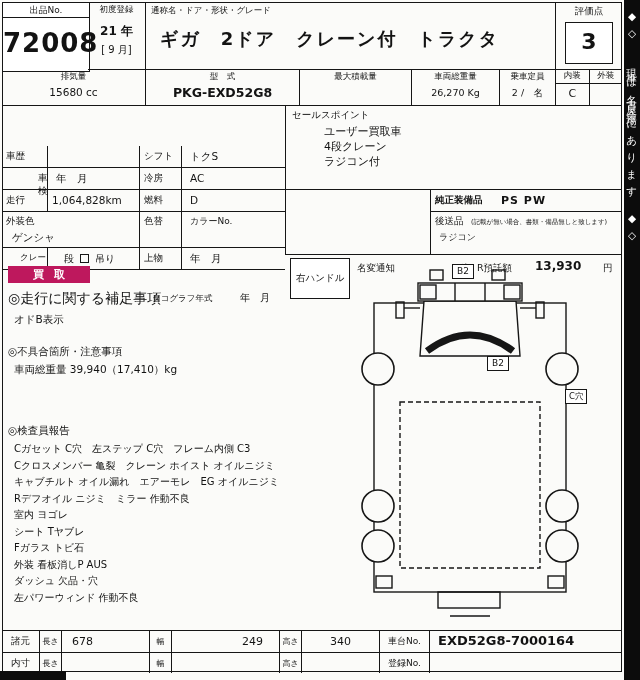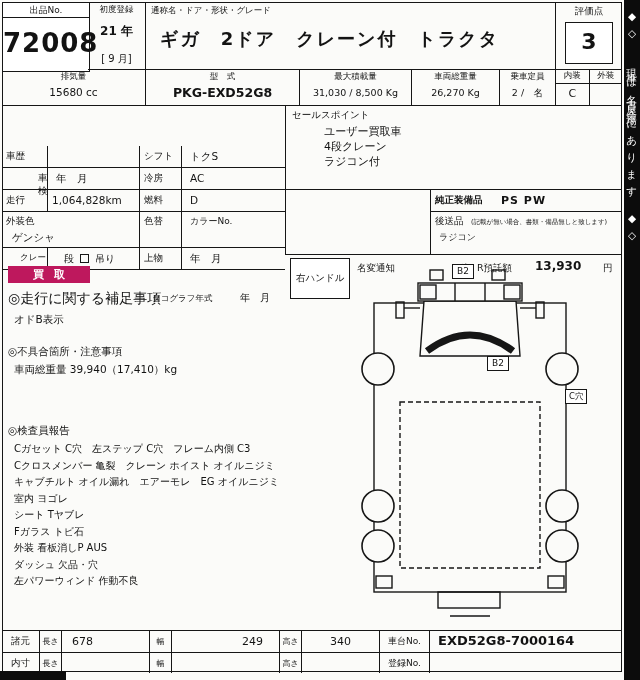--- a/index.html
+++ b/index.html
@@ -29,21 +29,21 @@
 <div class="abs frame" style="left:2px;top:2px;width:618px;height:668px;pointer-events:none;"></div>
 
 <div class="abs bx" style="left:2px;top:2px;width:86px;height:68px;">
   <div class="ctr" style="font-size:9px;line-height:14px;border-bottom:1.2px solid #161616;">出品No.</div>
   <div class="ctr bold" style="font-size:26px;line-height:50px;letter-spacing:1px;">72008</div>
 </div>
 
 <div class="abs" style="left:88px;top:2px;width:58px;height:68px;border-top:1.5px solid #161616;border-bottom:1.5px solid #161616;border-right:1.2px solid #161616;box-sizing:border-box;">
   <div class="ctr" style="font-size:8.5px;line-height:13px;">初度登録</div>
   <div class="ctr bold" style="font-size:12px;margin-top:7px;">21 年</div>
-  <div class="ctr" style="font-size:10px;margin-top:12px;">[ 9 月]</div>
+  <div class="ctr" style="font-size:10px;margin-top:3px;">[ 9 月]</div>
 </div>
 
 <div class="abs" style="left:146px;top:2px;width:410px;height:68px;border-top:1.5px solid #161616;border-bottom:1.5px solid #161616;border-right:1.2px solid #161616;box-sizing:border-box;">
   <div style="font-size:8.5px;padding:2px 0 0 5px;">通称名・ドア・形状・グレード</div>
   <div class="bold" style="font-size:18px;padding:10px 0 0 14px;letter-spacing:2px;">ギガ　2ドア　クレーン付　トラクタ</div>
 </div>
 
 <div class="abs" style="left:556px;top:2px;width:66px;height:68px;border-top:1.5px solid #161616;border-bottom:1.5px solid #161616;box-sizing:border-box;">
   <div class="ctr" style="font-size:9.5px;line-height:15px;">評価点</div>
   <div class="bx ctr bold" style="margin:4px auto 0;width:46px;height:40px;font-size:22px;line-height:38px;">3</div>
@@ -52,21 +52,20 @@
 <div class="abs hdrcell" style="left:2px;top:70px;width:144px;height:36px;">
   <div class="hc-l">排気量</div>
   <div class="hc-v">15680 cc</div>
 </div>
 <div class="abs hdrcell" style="left:146px;top:70px;width:154px;height:36px;">
   <div class="hc-l">型　式</div>
   <div class="hc-v bold" style="font-size:12.5px;">PKG-EXD52G8</div>
 </div>
 <div class="abs hdrcell" style="left:300px;top:70px;width:112px;height:36px;">
   <div class="hc-l">最大積載量</div>
-  <div class="hc-v" style="font-size:9.5px;">31,030 / 8,500 Kg</div>
 </div>
 <div class="abs hdrcell" style="left:412px;top:70px;width:88px;height:36px;">
   <div class="hc-l">車両総重量</div>
   <div class="hc-v" style="font-size:9.5px;">26,270 Kg</div>
 </div>
 <div class="abs hdrcell" style="left:500px;top:70px;width:56px;height:36px;">
   <div class="hc-l">乗車定員</div>
   <div class="hc-v" style="font-size:9.5px;">2 /　名</div>
 </div>
 <div class="abs" style="left:556px;top:70px;width:66px;height:36px;border-bottom:1.5px solid #161616;box-sizing:border-box;">
@@ -155,20 +154,21 @@
 <div class="abs" style="left:152px;top:293px;font-size:8.5px;">タコグラフ年式</div>
 <div class="abs" style="left:240px;top:291px;font-size:10px;">年　月</div>
 <div class="abs" style="left:14px;top:313px;font-size:10.5px;">オドB表示</div>
 <div class="abs" style="left:8px;top:345px;font-size:10.5px;">◎不具合箇所・注意事項</div>
 <div class="abs" style="left:14px;top:363px;font-size:10.5px;">車両総重量 39,940（17,410）kg</div>
 <div class="abs" style="left:8px;top:424px;font-size:10.5px;">◎検査員報告</div>
 <div class="abs" style="left:14px;top:441px;font-size:10px;">
   <div class="rline">Cガセット C穴　左ステップ C穴　フレーム内側 C3</div>
   <div class="rline">Cクロスメンバー 亀裂　クレーン ホイスト オイルニジミ</div>
   <div class="rline">キャブチルト オイル漏れ　エアーモレ　EG オイルニジミ</div>
+  <div class="rline">Rデフオイル ニジミ　ミラー 作動不良</div>
   <div class="rline">室内 ヨゴレ</div>
   <div class="rline">シート Tヤブレ</div>
   <div class="rline">Fガラス トビ石</div>
   <div class="rline">外装 看板消しP AUS</div>
   <div class="rline">ダッシュ 欠品・穴</div>
   <div class="rline">左パワーウィンド 作動不良</div>
 </div>
 
 <svg class="abs" style="left:320px;top:262px;" width="300" height="366" viewBox="0 0 300 366">
   <g fill="none" stroke="#161616" stroke-width="1.4">

